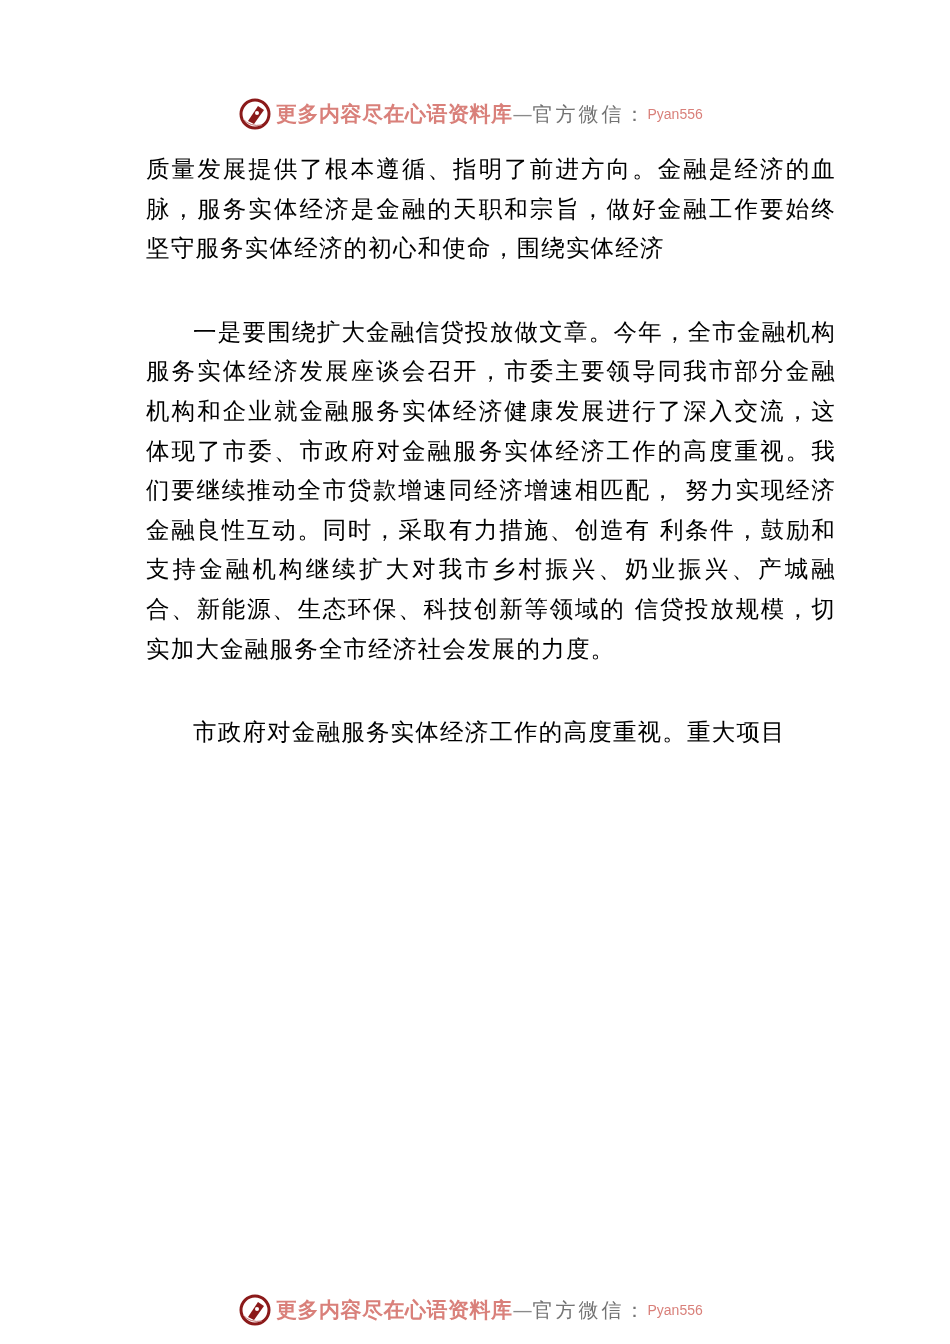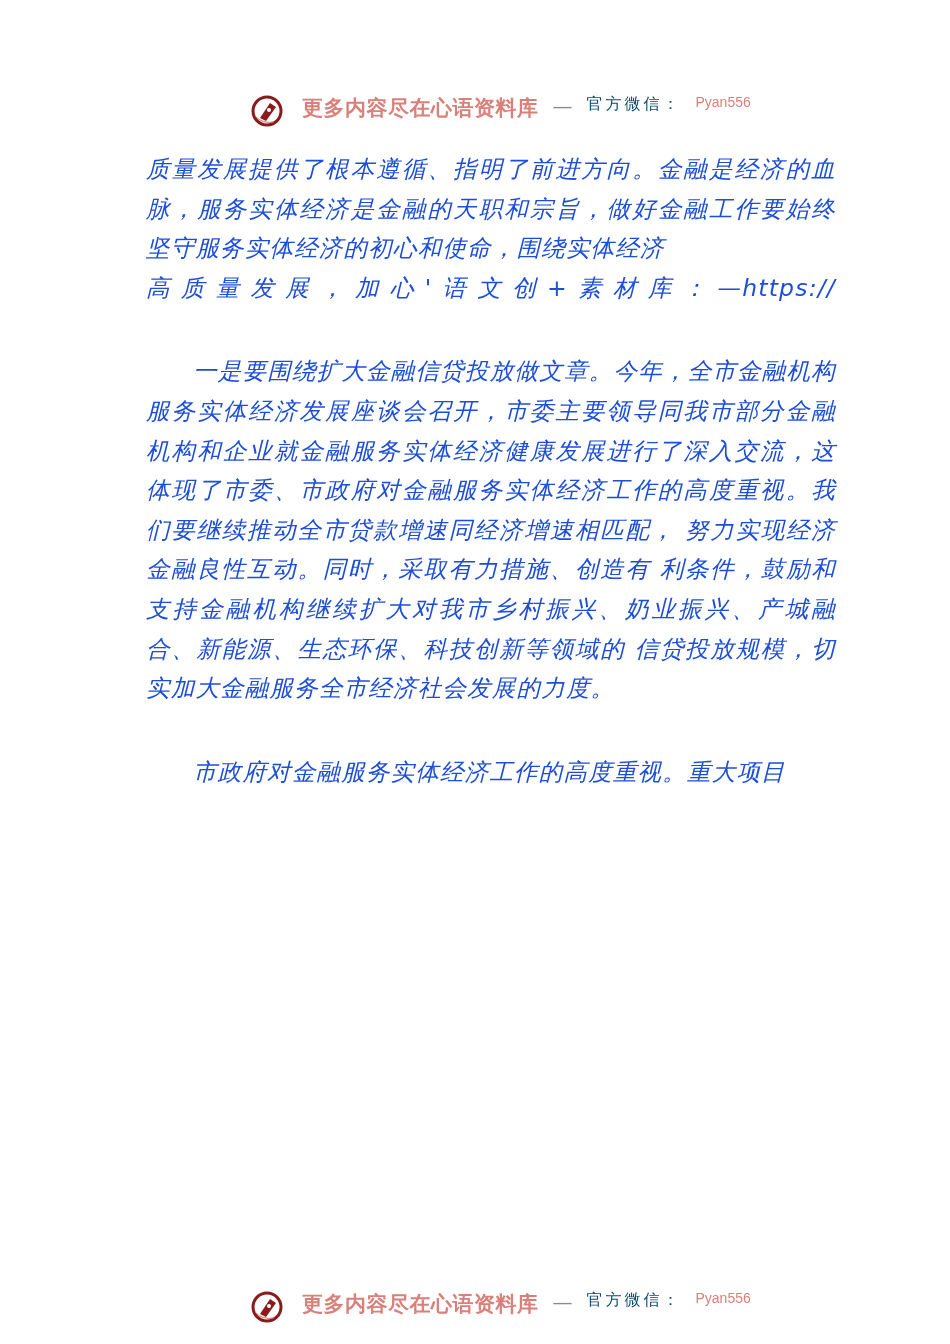--- a/index.html
+++ b/index.html
@@ -1,31 +1,31 @@
 <!DOCTYPE html>
 <html><head>
   <meta charset="utf-8">
   <style>
     html, body { margin:0; padding:0; background:#ffffff; }
     body { width:950px; height:1344px; position:relative; overflow:hidden; }
     .banner {
-      position:absolute; left:250px; height:40px; display:flex; 
-      font-family: "DejaVu Serif", serif; white-space:nowrap;gap:14px;
+      position:absolute; left:238px; height:40px; display:flex; align-items:center;
+      font-family: "DejaVu Serif", serif; white-space:nowrap;
     }
     .banner.top { top:94px; }
     .banner.bottom { top:1290px; }
     .logo { width:34px; height:34px; margin-right:4px; }
     .banner .main { color:#d9807a; font-size:21px; letter-spacing:0.5px; font-weight:bold; }
     .banner .dash { color:#8a8a8a; font-size:20px; }
-    .banner .off { color:#0c4a6e; font-size:16px; letter-spacing:3px; }
+    .banner .off { color:#737373; font-size:20px; letter-spacing:3px; }
     .banner .id { color:#d9807a; font-family:"Liberation Sans", sans-serif; font-size:14px; }
     .content {
       position:absolute; left:146px; top:150px; width:690px;
-      font-family:"DejaVu Sans", sans-serif; font-size:23.5px; color:#1d4ed8;
-      line-height:39.6px; letter-spacing:1.2px;font-style:italic;
+      font-family:"DejaVu Sans", sans-serif; font-size:23.5px; color:#000000;
+      line-height:39.6px; letter-spacing:1.2px;
     }
     .content p { margin:0; text-align:justify; }
     .content p.indent { text-indent:2em;margin-top:44px; }
     .content p.spread { text-align-last:justify; }
     .mono { font-family:"Liberation Mono", monospace; }
   </style>
 </head>
 <body>
 
 <div class="banner top">
@@ -36,21 +36,20 @@
     <path d="M5 22 Q12 30 24 28" fill="none" stroke="#c07070" stroke-width="1"></path>
   </svg>
   <span class="main">更多内容尽在心语资料库</span>
   <span class="dash">—</span>
   <span class="off">官方微信：</span>
   <span class="id">Pyan556</span>
 </div>
 
 <div class="content">
   <p>质量发展提供了根本遵循、指明了前进方向。金融是经济的血脉，服务实体经济是金融的天职和宗旨，做好金融工作要始终坚守服务实体经济的初心和使命，围绕实体经济</p>
-  <p class="spread">高质量发展，加心'语文创+素材库：—https://</p>
   <p class="indent">一是要围绕扩大金融信贷投放做文章。今年，全市金融机构服务实体经济发展座谈会召开，市委主要领导同我市部分金融机构和企业就金融服务实体经济健康发展进行了深入交流，这体现了市委、市政府对金融服务实体经济工作的高度重视。我们要继续推动全市贷款增速同经济增速相匹配， 努力实现经济金融良性互动。同时，采取有力措施、创造有 利条件，鼓励和支持金融机构继续扩大对我市乡村振兴、奶业振兴、产城融合、新能源、生态环保、科技创新等领域的 信贷投放规模，切实加大金融服务全市经济社会发展的力度。</p>
   <p class="indent">市政府对金融服务实体经济工作的高度重视。重大项目</p>
 </div>
 
 <div class="banner bottom">
   <svg class="logo" viewBox="0 0 34 34">
     <circle cx="17" cy="17" r="14" fill="none" stroke="#8b1a1a" stroke-width="3"></circle>
     <path d="M10 24 L20 9 L26 13 L16 27 Z" fill="#8b1a1a"></path>
     <circle cx="19" cy="16" r="2" fill="#fff"></circle>
     <path d="M5 22 Q12 30 24 28" fill="none" stroke="#c07070" stroke-width="1"></path>

